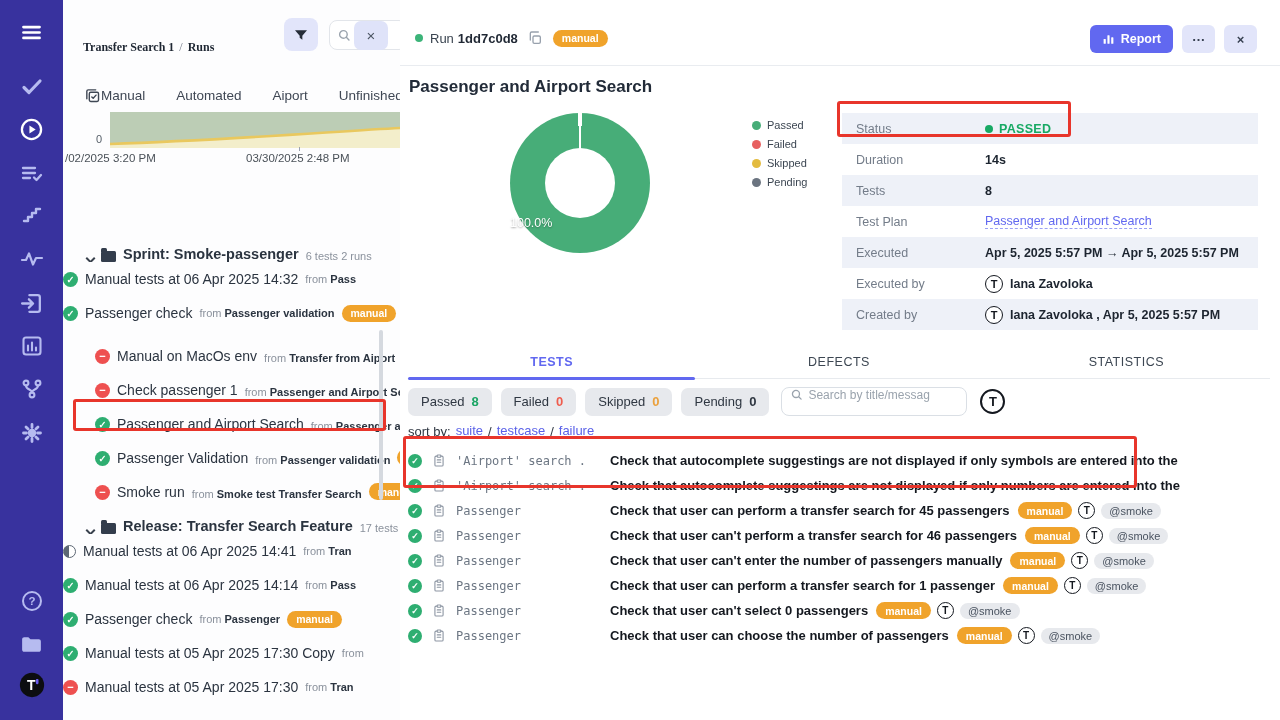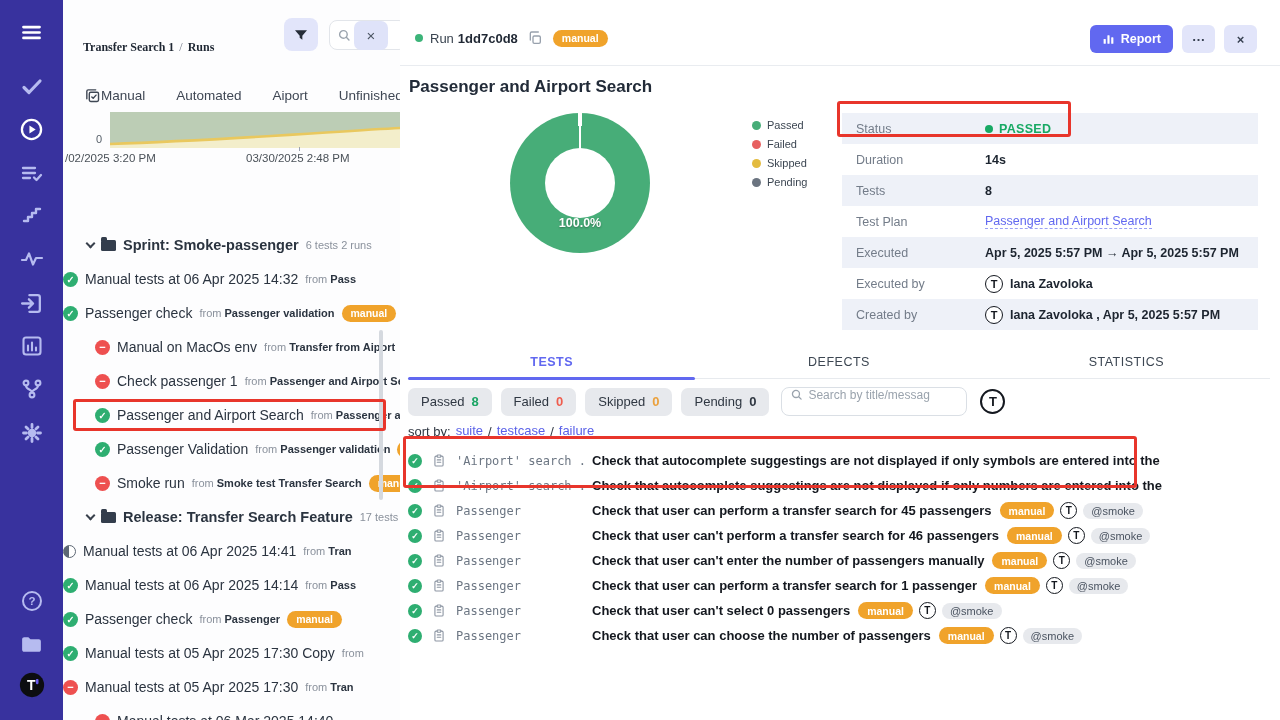--- a/index.html
+++ b/index.html
@@ -34,21 +34,21 @@
   .lp-chart { position:absolute; left:0; top:108px; width:337px; height:70px; }
   .lp-chart svg.area { position:absolute; left:47px; top:4px; }
   .y-zero { position:absolute; left:33px; top:25px; font-size:11px; color:#555e68; }
   .x-tick { position:absolute; top:44px; font-size:11.5px; color:#4a5158; white-space:nowrap; }
   .x-tick.t0 { left:2px; } .x-tick.t1 { left:183px; }
   .tickmark { position:absolute; left:236px; top:39px; width:1px; height:4px; background:#9ca3af; }
 
   .lp-tree { position:absolute; left:0; top:228px; width:337px; }
   .tree-item { height:34px; overflow:hidden; cursor:pointer; }
   .ti-inner { height:34px; display:flex; align-items:center; gap:7px; white-space:nowrap; }
-  .ti-inner.lvl0 { padding-left:32px; }
+  .ti-inner.lvl0 { padding-left:32px;align-items:flex-end; }
   .ti-inner.lvl1 { }
   .tree-item.folder .ti-inner { padding-left:24px; }
   .chevron { width:7px; height:7px; border-right:2px solid #39414d; border-bottom:2px solid #39414d;
              transform:rotate(45deg); margin-top:-4px; flex:none; }
   .folder-ic { position:relative; width:15px; height:11px; background:#333d4c; border-radius:1.5px; flex:none; margin-top:1px; }
   .folder-ic::before { content:""; position:absolute; left:0; top:-3px; width:6px; height:4px; background:#333d4c; border-radius:1.5px 1.5px 0 0; }
   .st-dot { width:15px; height:15px; border-radius:50%; display:inline-flex; align-items:center; justify-content:center; flex:none; }
   .st-dot.passed { background:#2eae71; } .st-dot.passed::after { content:"✓"; color:#fff; font-size:9.5px; font-weight:700; }
   .st-dot.failed { background:#ee5050; } .st-dot.failed::after { content:"−"; color:#fff; font-size:11px; font-weight:700; margin-top:-1px; }
   .st-dot.half { width:13px; height:13px; border:1.5px solid #5d6774; background:linear-gradient(90deg,#5d6774 50%,#fff 50%); }
@@ -73,22 +73,22 @@
   .btn-report { height:28px; padding:0 12px; background:#6168f0; color:#fff; border:none; border-radius:6px;
                 font-size:12.5px; font-weight:600; display:flex; align-items:center; gap:6px; cursor:pointer; font-family:inherit; }
   .btn-lite { width:33px; height:28px; background:#e2e5fa; border:none; border-radius:6px; color:#374151;
               font-size:13px; font-weight:700; cursor:pointer; }
 
   .page-title { position:absolute; left:9px; top:66px; font-size:17px; font-weight:700; color:#222b38; }
 
   .donut { position:absolute; left:110px; top:102px; width:140px; height:140px; border-radius:50%;
            background:conic-gradient(from -1.5deg, #ffffff 0deg 3deg, #47ad78 3deg 360deg); }
   .donut::after { content:""; position:absolute; inset:35px; background:#fff; border-radius:50%; }
-  .donut-label { position:absolute; left:0; right:0; top:103px; text-align:center; color:#fff; font-size:12.5px;
-                 font-weight:700; text-shadow:0 1px 2px rgba(0,0,0,.35); z-index:2; }
+  .donut-label { position:absolute; left:0; right:0; top:103px; text-align:left; color:#fff; font-size:12.5px;
+                 font-weight:400; text-shadow:0 1px 2px rgba(0,0,0,.35); z-index:2; }
   .legend { position:absolute; left:352px; top:108px; display:flex; flex-direction:column; gap:7px; }
   .lg-row { display:flex; align-items:center; gap:6px; font-size:11px; color:#3c4652; }
   .lg-dot { width:9px; height:9px; border-radius:50%; flex:none; }
   .lg-dot.g { background:#47ad78; } .lg-dot.r { background:#e76060; } .lg-dot.y { background:#e3bb3f; } .lg-dot.p { background:#6b7480; }
 
   .info { position:absolute; left:442px; top:102px; width:416px; }
   .info-row { height:31px; display:flex; align-items:center; }
   .info-row:nth-child(odd) { background:#eef1f8; }
   .info-lbl { width:143px; padding-left:14px; font-size:12.5px; color:#737c89; flex:none; }
   .info-val { font-size:12.5px; color:#1d2530; font-weight:600; display:flex; align-items:center; gap:7px; white-space:nowrap; }
@@ -119,21 +119,21 @@
   .sortbar { position:absolute; left:8px; top:412px; font-size:13px; color:#2f3742; display:flex; gap:5px; align-items:center; }
   .sort-link { color:#5a61e8; border-bottom:1px dotted #8b90ee; cursor:pointer; }
 
   .tests { position:absolute; left:0; top:437px; width:880px; }
   .test-row { height:25px; display:flex; align-items:center; padding-left:8px; white-space:nowrap; overflow:hidden; cursor:pointer; }
   .ck { width:14px; height:14px; border-radius:50%; background:#2eae71; display:inline-flex; align-items:center; justify-content:center; flex:none; }
   .ck::after { content:"✓"; color:#fff; font-size:9px; font-weight:700; }
   .clip-ic { margin-left:10px; flex:none; display:flex; }
   .suite { margin-left:10px; width:132px; font-family:"DejaVu Sans Mono", monospace; font-size:12px; color:#6c7683;
            overflow:hidden; flex:none; }
-  .ttl { margin-left:4px; font-size:13px; font-weight:600; color:#14181f; }
+  .ttl { margin-left:22px; font-size:13px; font-weight:600; color:#14181f; }
   .test-row .badge-manual { margin-left:8px; }
   .test-row .mini-avatar { width:17px; height:17px; margin-left:6px; font-size:10px; }
   .tag { margin-left:6px; background:#e7e9ed; color:#4a5360; font-size:11px; padding:2px 8px; border-radius:9px; }
 
   
   .anno { position:absolute; border:3px solid #e8352b; border-radius:3px; z-index:50; pointer-events:none; }
   .anno.a1 { left:73px;  top:399px; width:313px; height:32px; }
   .anno.a2 { left:837px; top:101px; width:234px; height:36px; }
   .anno.a3 { left:403px; top:436px; width:734px; height:52px; }
 </style>

